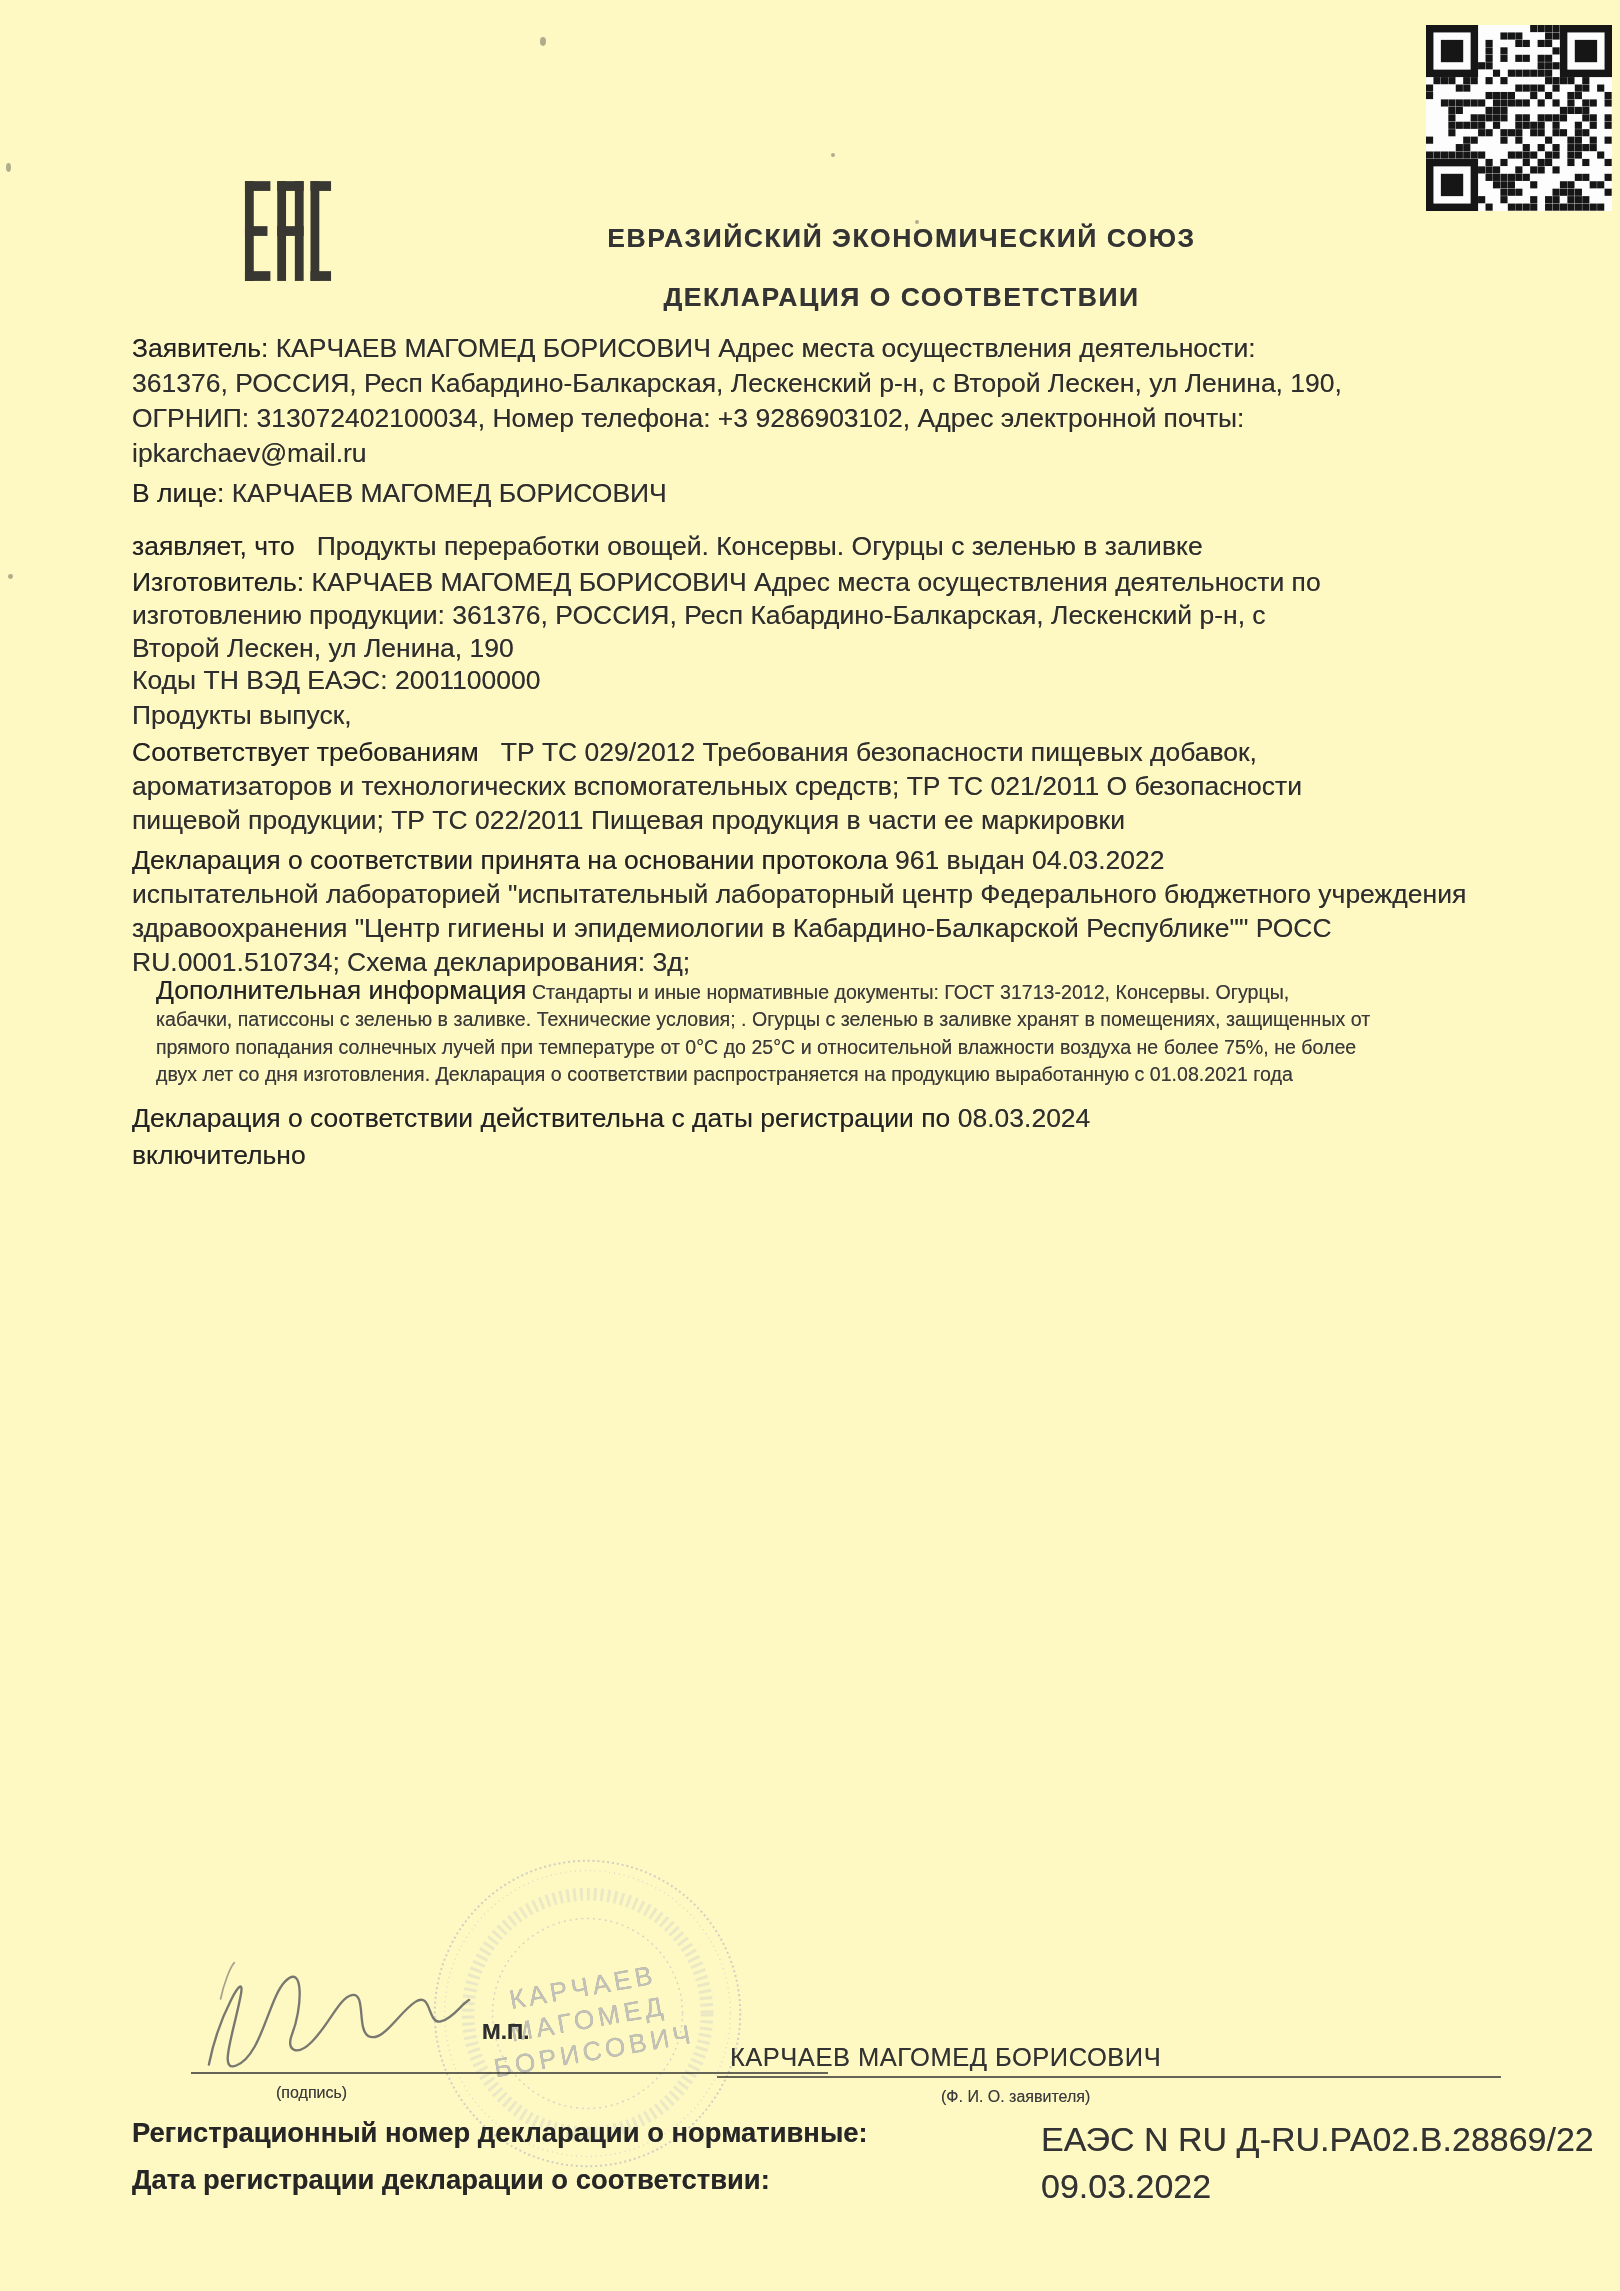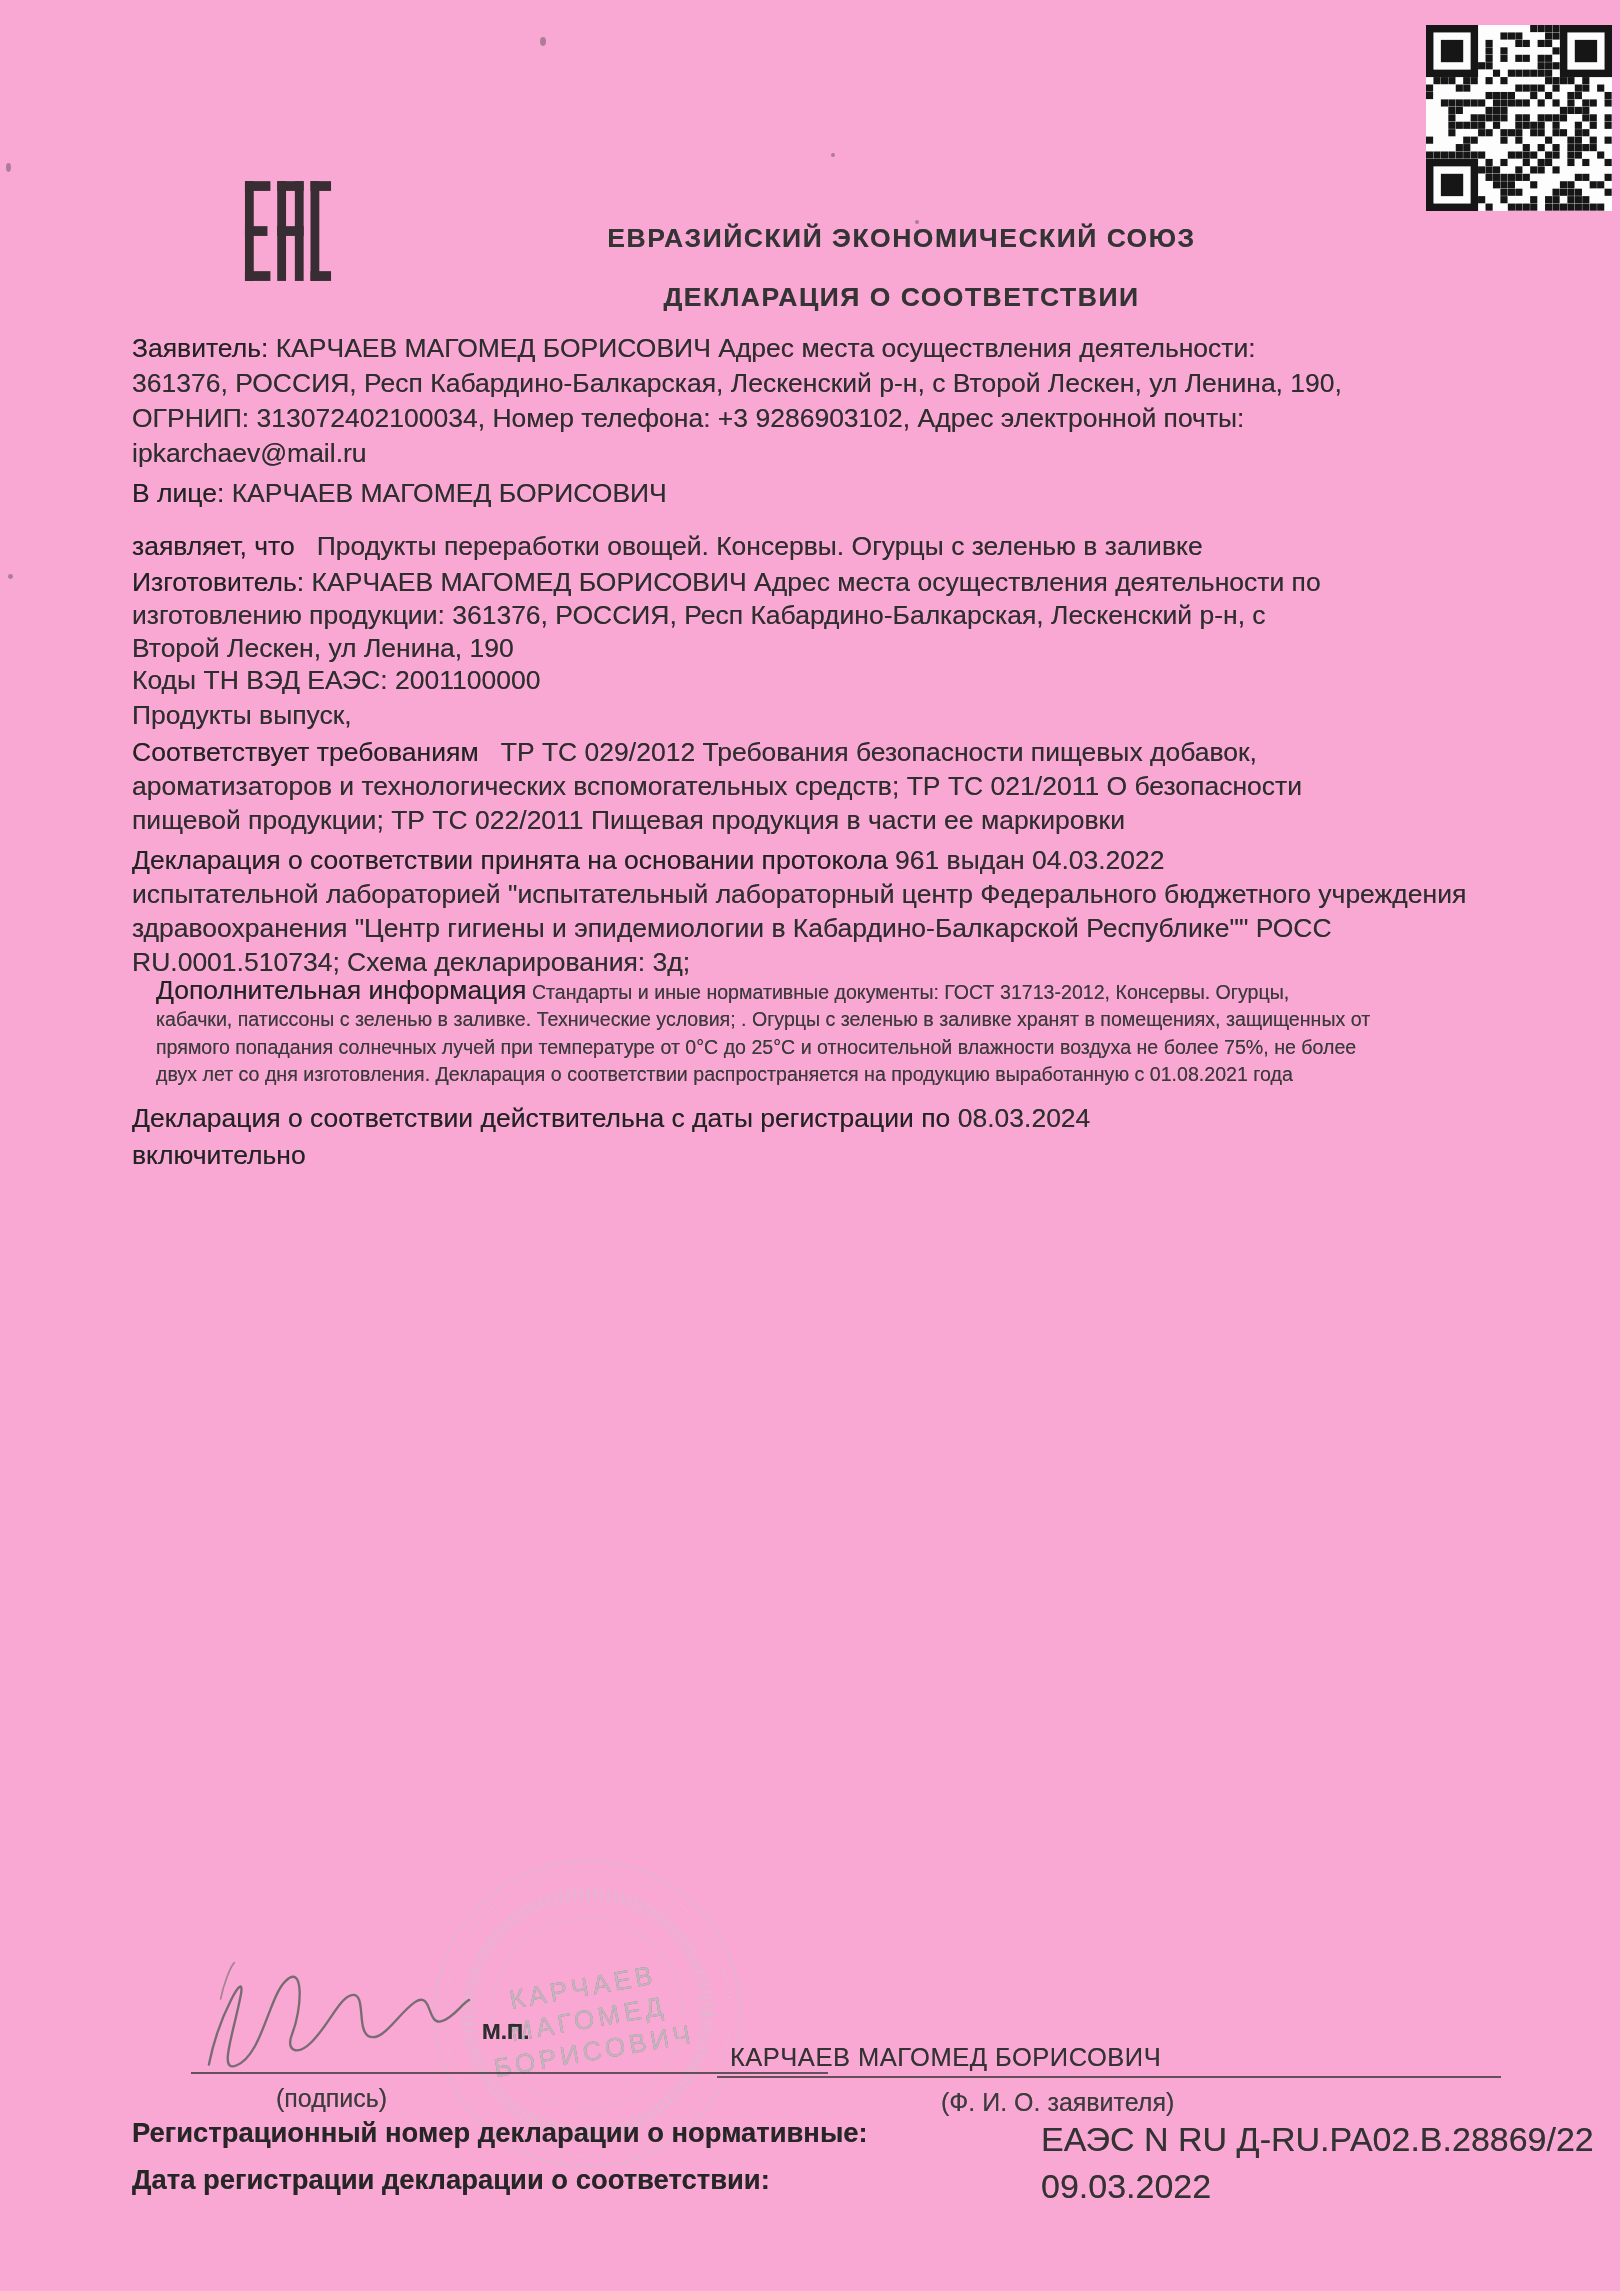--- a/index.html
+++ b/index.html
@@ -1,34 +1,34 @@
 <!DOCTYPE html>
 <html><head>
 <meta charset="utf-8">
 <style>
   html,body{margin:0;padding:0;background:#e8e8e8;}
   .page{
-    position:relative;width:1620px;height:2292px;background:#f9a8d4;
+    position:relative;width:1620px;height:2292px;background:#fef9c3;
     font-family:"Liberation Sans","DejaVu Sans",sans-serif;
     color:#2b2b2b;overflow:hidden;margin:0 auto;
   }
   .page *{box-sizing:border-box;}
   .scan-text{text-shadow:0 0 0.6px rgba(40,40,40,.55);}
   .hdr{position:absolute;left:343px;width:1117px;text-align:center;
        font-size:26.5px;letter-spacing:1.5px;color:#343434;font-weight:bold;}
   .p{position:absolute;left:132px;width:1431px;font-size:26.5px;line-height:35px;
      color:#2e2e2e;margin:0;}
   .b{font-weight:normal;color:#232323;}
   .pre{white-space:pre-line;}
   .lh34{line-height:33px;}
   .lh35{line-height:34px;}
   .small-txt{font-size:19.6px;line-height:27.4px;color:#3a3a3a;margin-left:24px;}
   .addl-label{font-size:26.5px;}
   .line{position:absolute;height:0;border-top:2px solid rgba(50,50,50,.75);}
-  .caption{position:absolute;font-size:25px;color:#3c3c3c;text-align:center;}
+  .caption{position:absolute;font-size:16px;color:#3c3c3c;text-align:center;}
   .regrow-label{position:absolute;left:132px;font-size:27.4px;font-weight:bold;color:#262626;}
   .regrow-value{position:absolute;left:1041px;font-size:34px;color:#333;}
   .mp{position:absolute;left:482px;top:2019px;font-size:22.5px;font-weight:bold;color:#2e2e2e;}
   .signer-name{position:absolute;left:730px;top:2043px;font-size:25.5px;color:#333;letter-spacing:0.5px;}
   .speck{position:absolute;background:rgba(60,60,60,.4);border-radius:50%;}
   .qr-box{position:absolute;left:1426px;top:24.5px;width:186px;height:186px;}
   .eac-box{position:absolute;left:243px;top:179px;width:90px;height:108px;}
   .stamp-box{position:absolute;left:423px;top:1849px;width:329px;height:329px;}
   .sig-box{position:absolute;left:191px;top:1906px;width:343px;height:181px;}
 </style>

